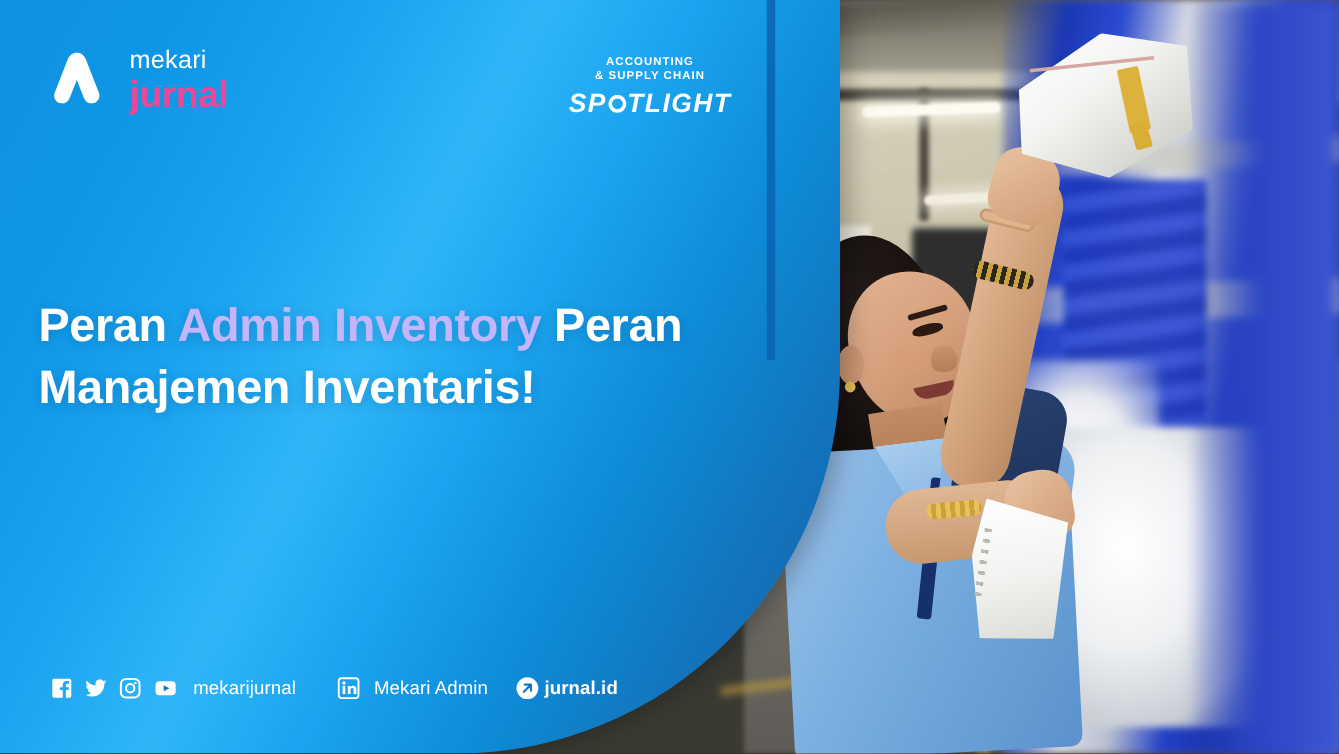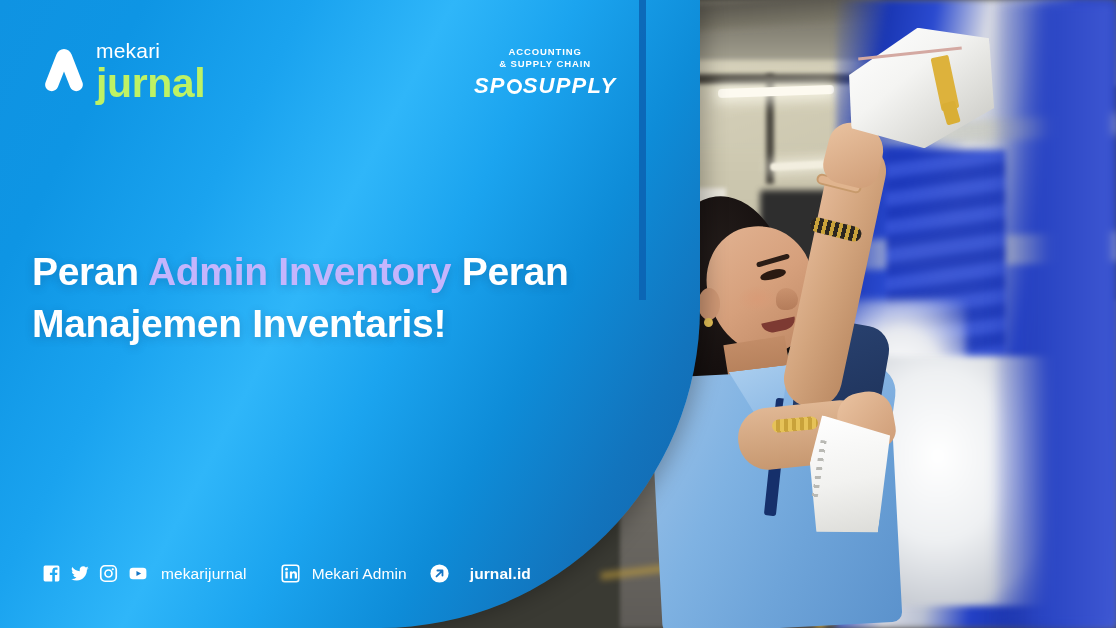--- a/index.html
+++ b/index.html
@@ -349,29 +349,29 @@
   }
   
   .panel-strip {
     position:absolute; left:639px; top:0; width:7px; height:300px;
     background:#0a62b1; opacity:.85;
   }
 
   
   .logo-mekari {
     position:absolute; left:44px; top:40px;
-    display:flex; align-items:center; gap:12px;
+    display:flex; align-items:center; gap:24px;
   }
   .logo-mark { width:40px; height:52px; }
   .logo-words { display:flex; flex-direction:column; line-height:1; }
   .logo-mekari-text {
     color:#ffffff; font-size:21px; font-weight:400; letter-spacing:.2px;
   }
   .logo-jurnal-text {
-    color:#bef264; font-size:41px; font-weight:700; letter-spacing:-.4px;
+    color:#ec4899; font-size:31px; font-weight:700; letter-spacing:-.4px;
     margin-top:2px;
   }
 
   .logo-spotlight {
     position:absolute; left:474px; top:46px;
     text-align:center; color:#ffffff;
   }
   .sl-line1 {
     font-size:9.5px; font-weight:700; letter-spacing:.9px; line-height:1.25;
   }
@@ -404,21 +404,21 @@
     display:flex; align-items:center;
   }
   .f-group { display:flex; align-items:center; }
   .f-icons { display:flex; align-items:center; gap:9px; }
   .f-label {
     color:#ffffff; font-size:15.5px; font-weight:400;
     margin-left:12px; letter-spacing:.1px;
   }
   .f-label-bold {
     color:#ffffff; font-size:15.5px; font-weight:700;
-    margin-left:20px; letter-spacing:.1px;
+    margin-left:4px; letter-spacing:.1px;
   }
   .f-sep { width:34px; }
   .f-sep2 { width:22px; }
   svg { display:block; }
 </style>
 </head>
 <body>
 
 <div id="banner">
 
@@ -504,21 +504,21 @@
       <span class="logo-jurnal-text">jurnal</span>
     </span>
   </div>
 
   <div class="logo-spotlight">
     <div class="sl-line1">ACCOUNTING</div>
     <div class="sl-line2">&amp; SUPPLY CHAIN</div>
     <div class="sl-word">
       <span>SP</span>
       <span class="sl-o"></span>
-      <span>SUPPLY</span>
+      <span>TLIGHT</span>
     </div>
   </div>
 
   <h1 class="headline">
     <span>Peran </span><span class="hl-accent">Admin Inventory</span><span> Peran</span><br>
     <span>Manajemen Inventaris!</span>
   </h1>
 
   <div class="footer">
 

